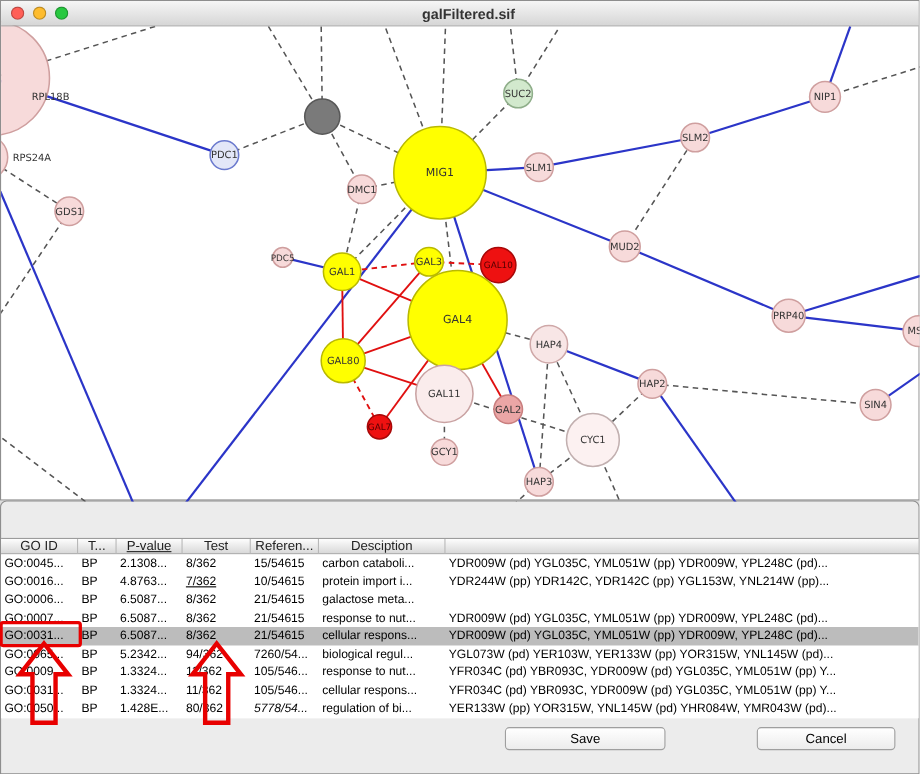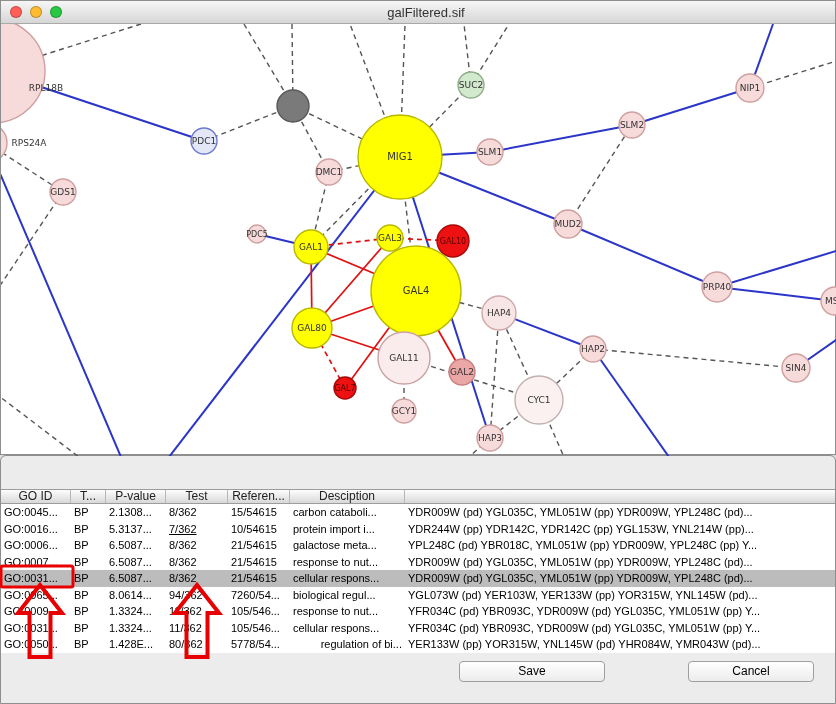--- a/index.html
+++ b/index.html
@@ -5,21 +5,21 @@
   html,body{margin:0;padding:0;}
   .screen{position:relative;width:836px;height:704px;overflow:hidden;background:#dddddd;
           font-family:"Liberation Sans",sans-serif;}
   .window{position:absolute;border:1px solid #8e8e8e;box-sizing:border-box;}
   #graph-window{left:0;top:0;width:836px;height:455px;background:#ffffff;}
   #table-window{left:0;top:455px;width:836px;height:249px;background:#ececec;border-top-left-radius:6px;border-top-right-radius:6px;}
   .titlebar{position:absolute;left:0;top:0;right:0;height:22px;
             background:linear-gradient(#f6f6f6,#d6d6d6);border-bottom:1px solid #a9a9a9;
             display:flex;align-items:center;z-index:5;}
   #table-window .titlebar{height:24px;border-top-left-radius:6px;border-top-right-radius:6px;}
-  .titlebar .title{position:absolute;left:16px;right:0;text-align:center;font-size:13px;font-weight:400;color:#333;pointer-events:none;}
+  .titlebar .title{position:absolute;left:16px;right:0;text-align:center;font-size:13px;font-weight:700;color:#333;pointer-events:none;}
   #table-window .titlebar .title{color:#6f6f6f;}
   .lights{display:flex;gap:8px;margin-left:9px;z-index:2;}
   .light{width:12px;height:12px;border-radius:50%;box-sizing:border-box;border:1px solid rgba(0,0,0,.25);background:#ccc;}
   #graph-svg{position:absolute;left:0;top:0;width:836px;height:455px;z-index:1;}
   #table-header{position:absolute;left:0;top:33px;right:0;height:15px;display:flex;
                 background:linear-gradient(#fdfdfd,#d8d8d8);border-top:1px solid #9c9c9c;
                 border-bottom:1px solid #9c9c9c;box-sizing:border-box;z-index:1;}
   .th{font-size:12px;color:#222;text-align:center;line-height:13px;border-right:1px solid #b8b8b8;
       box-sizing:border-box;overflow:hidden;white-space:nowrap;flex:0 0 auto;}
   #table-body{position:absolute;left:0;top:48px;right:0;height:149px;background:#ffffff;overflow:hidden;z-index:1;}
@@ -164,52 +164,51 @@
         <span class="light" style="background: rgb(40, 200, 64);"></span>
       </div>
       <span class="title">galFiltered.sif</span>
     </div>
   </div>
 
   <div class="window" id="table-window">
     <div id="table-header">
         <div class="th" style="width: 70px;">GO ID</div>
         <div class="th" style="width: 35px;">T...</div>
-        <div class="th" style="width: 60px;">P-value</div>
+        <div class="th" style="width: 60px; text-decoration: underline;">P-value</div>
         <div class="th" style="width: 62px;">Test</div>
         <div class="th" style="width: 62px;">Referen...</div>
         <div class="th" style="width: 115px;">Desciption</div>
       </div>
     <div id="table-body">
         <div class="tr">
           <div class="td" style="width: 70px;">GO:0045...</div>
           <div class="td" style="width: 35px;">BP</div>
           <div class="td" style="width: 60px;">2.1308...</div>
           <div class="td" style="width: 62px;">8/362</div>
           <div class="td" style="width: 62px;">15/54615</div>
           <div class="td" style="width: 115px;">carbon cataboli...</div>
           <div class="td" style="flex: 1 1 auto;">YDR009W (pd) YGL035C, YML051W (pp) YDR009W, YPL248C (pd)...</div>
         </div>
         <div class="tr">
           <div class="td" style="width: 70px;">GO:0016...</div>
           <div class="td" style="width: 35px;">BP</div>
-          <div class="td" style="width: 60px;">5.3137...</div>
+          <div class="td" style="width: 60px;">4.8763...</div>
           <div class="td" style="width: 62px; text-decoration: underline;">7/362</div>
           <div class="td" style="width: 62px;">10/54615</div>
           <div class="td" style="width: 115px;">protein import i...</div>
           <div class="td" style="flex: 1 1 auto;">YDR244W (pp) YDR142C, YDR142C (pp) YGL153W, YNL214W (pp)...</div>
         </div>
         <div class="tr">
           <div class="td" style="width: 70px;">GO:0006...</div>
           <div class="td" style="width: 35px;">BP</div>
           <div class="td" style="width: 60px;">6.5087...</div>
           <div class="td" style="width: 62px;">8/362</div>
           <div class="td" style="width: 62px;">21/54615</div>
           <div class="td" style="width: 115px;">galactose meta...</div>
-          <div class="td" style="flex: 1 1 auto;">YPL248C (pd) YBR018C, YML051W (pp) YDR009W, YPL248C (pp) Y...</div>
         </div>
         <div class="tr">
           <div class="td" style="width: 70px;">GO:0007...</div>
           <div class="td" style="width: 35px;">BP</div>
           <div class="td" style="width: 60px;">6.5087...</div>
           <div class="td" style="width: 62px;">8/362</div>
           <div class="td" style="width: 62px;">21/54615</div>
           <div class="td" style="width: 115px;">response to nut...</div>
           <div class="td" style="flex: 1 1 auto;">YDR009W (pd) YGL035C, YML051W (pp) YDR009W, YPL248C (pd)...</div>
         </div>
@@ -218,21 +217,21 @@
           <div class="td" style="width: 35px;">BP</div>
           <div class="td" style="width: 60px;">6.5087...</div>
           <div class="td" style="width: 62px;">8/362</div>
           <div class="td" style="width: 62px;">21/54615</div>
           <div class="td" style="width: 115px;">cellular respons...</div>
           <div class="td" style="flex: 1 1 auto;">YDR009W (pd) YGL035C, YML051W (pp) YDR009W, YPL248C (pd)...</div>
         </div>
         <div class="tr">
           <div class="td" style="width: 70px;">GO:0065...</div>
           <div class="td" style="width: 35px;">BP</div>
-          <div class="td" style="width: 60px;">8.0614...</div>
+          <div class="td" style="width: 60px;">5.2342...</div>
           <div class="td" style="width: 62px;">94/362</div>
           <div class="td" style="width: 62px;">7260/54...</div>
           <div class="td" style="width: 115px;">biological regul...</div>
           <div class="td" style="flex: 1 1 auto;">YGL073W (pd) YER103W, YER133W (pp) YOR315W, YNL145W (pd)...</div>
         </div>
         <div class="tr">
           <div class="td" style="width: 70px;">GO:0009...</div>
           <div class="td" style="width: 35px;">BP</div>
           <div class="td" style="width: 60px;">1.3324...</div>
           <div class="td" style="width: 62px;">11/362</div>
@@ -247,22 +246,22 @@
           <div class="td" style="width: 62px;">11/362</div>
           <div class="td" style="width: 62px;">105/546...</div>
           <div class="td" style="width: 115px;">cellular respons...</div>
           <div class="td" style="flex: 1 1 auto;">YFR034C (pd) YBR093C, YDR009W (pd) YGL035C, YML051W (pp) Y...</div>
         </div>
         <div class="tr">
           <div class="td" style="width: 70px;">GO:0050...</div>
           <div class="td" style="width: 35px;">BP</div>
           <div class="td" style="width: 60px;">1.428E...</div>
           <div class="td" style="width: 62px;">80/362</div>
-          <div class="td" style="width: 62px;">5778/54...</div>
-          <div class="td" style="width: 115px; text-align: right;">regulation of bi...</div>
+          <div class="td" style="width: 62px; font-style: italic;">5778/54...</div>
+          <div class="td" style="width: 115px;">regulation of bi...</div>
           <div class="td" style="flex: 1 1 auto;">YER133W (pp) YOR315W, YNL145W (pd) YHR084W, YMR043W (pd)...</div>
         </div>
       </div>
     <div class="btn" id="save-btn">Save</div>
     <div class="btn" id="cancel-btn">Cancel</div>
   </div>
 
   <svg id="annot-svg" xmlns="http://www.w3.org/2000/svg">
       <rect x="1" y="566" width="72" height="21" rx="2" fill="none" stroke="#e80000" stroke-width="3"></rect>
       <polygon points="40,585 62,613 50.5,613 50.5,657 29.5,657 29.5,613 18,613" fill="none" stroke="#e80000" stroke-width="4" stroke-linejoin="miter"></polygon>

